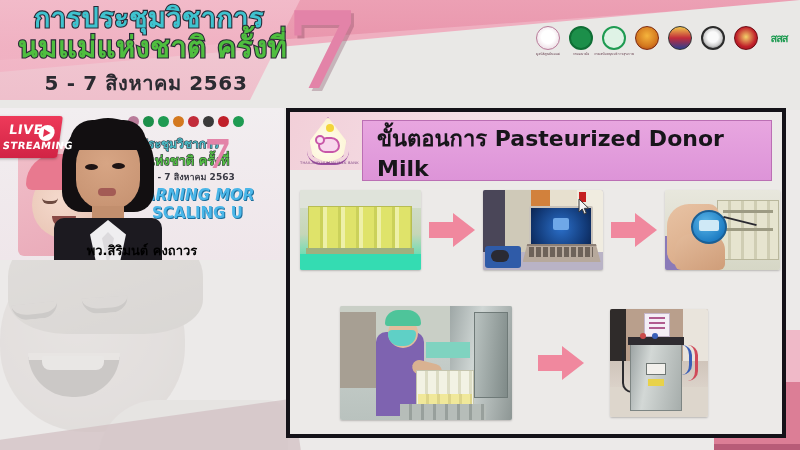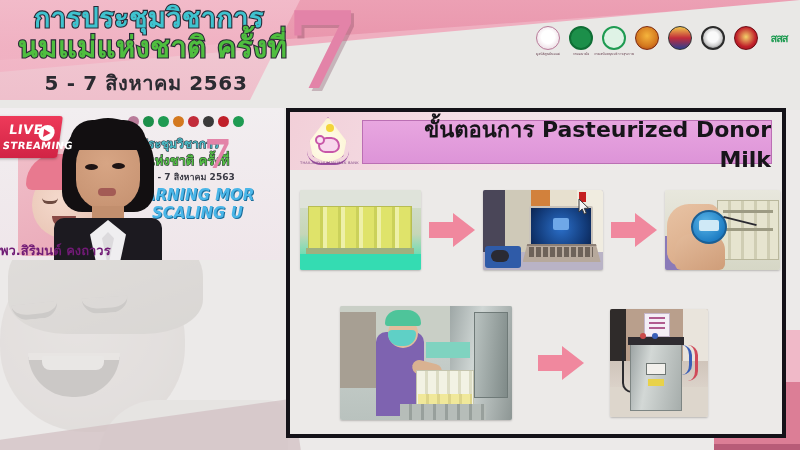--- a/index.html
+++ b/index.html
@@ -149,21 +149,21 @@
   .v-b-logos i { width:11px; height:11px; border-radius:50%; display:block; }
   .v-b-t1 { position:absolute; left:120px; top:26px; font-size:12px; font-weight:bold; color:#4bb9c4;
             -webkit-text-stroke:1px #2b2b36; paint-order:stroke fill; white-space:nowrap; }
   .v-b-t2 { position:absolute; left:112px; top:42px; font-size:13px; font-weight:bold; color:#54bf45;
             -webkit-text-stroke:1px #2b2b36; paint-order:stroke fill; white-space:nowrap; }
   .v-b-7  { position:absolute; left:204px; top:26px; font-size:40px; font-weight:bold; color:#e383a8;
             font-family:"DejaVu Serif", serif; line-height:1; }
   .v-b-date { position:absolute; left:148px; top:62px; font-size:9px; font-weight:bold; color:#3a3a44; }
   .v-b-s1 { position:absolute; left:124px; top:78px; font-size:15px; font-weight:bold; font-style:italic;
             color:#4ab6e8; text-shadow:1px 1px 0 #1b6e9c; white-space:nowrap; }
-  .v-b-s2 { position:absolute; left:152px; top:96px; font-size:15px; font-weight:bold; font-style:italic;
+  .v-b-s2 { position:absolute; left:152px; top:96px; font-size:15px; font-weight:bold; 
             color:#4ab6e8; text-shadow:1px 1px 0 #1b6e9c; white-space:nowrap;text-align:center; }
 
   .v-kid {
     position:absolute; left:18px; top:38px; width:88px; height:110px;
     background: linear-gradient(160deg,#f1bfc9 0%, #e9a9b8 100%);
     border-radius:6px; overflow:hidden;
   }
   .v-kid-face { position:absolute; left:14px; top:26px; width:62px; height:66px; border-radius:50%;
                 background: radial-gradient(circle at 45% 42%, #f4d9cc 0%, #e7c2b1 100%); }
   .v-kid-hat { position:absolute; left:8px; top:8px; width:74px; height:36px; border-radius:40px 40px 8px 8px;
@@ -213,22 +213,22 @@
   .live-top { position:absolute; left:26px; top:6px; color:#fff; font-weight:bold; font-size:13px;
               letter-spacing:.5px; }
   .live-arrow { position:absolute; left:56px; top:9px; width:16px; height:16px; background:#fff;
                 border-radius:50%; }
   .live-arrow:after { content:""; position:absolute; left:5px; top:3.5px;
                 border-left:7px solid #e33050; border-top:4.5px solid transparent; border-bottom:4.5px solid transparent; }
   .live-bot { position:absolute; left:22px; top:24px; color:#fff; font-weight:bold; font-size:10px;
               letter-spacing:.4px; }
 
   .speaker-name {
-    position:absolute; left:0; top:240px; width:284px; text-align:left;
-    font-size:13px; font-weight:bold; color:#701a75;
+    position:absolute; left:0; top:240px; width:284px; text-align:center;
+    font-size:13px; font-weight:bold; color:#000000;
   }
 
   
   .panel {
     position:absolute; left:286px; top:108px; width:500px; height:330px;
     border:4px solid #141218; background:#eceae8;
   }
   .panel-inner { position:relative; width:100%; height:100%; overflow:hidden; }
   .panel-wash {
     position:absolute; left:0; top:0; width:100%; height:58px;
@@ -246,25 +246,25 @@
   .hmb-baby { position:absolute; left:18px; top:22px; width:22px; height:16px;
               border:2px solid #c857a8; border-radius:12px 12px 10px 10px; background:#f8d6ec; }
   .hmb-head { position:absolute; left:15px; top:20px; width:10px; height:10px; border:2px solid #c857a8;
               border-radius:50%; background:#fbe3f3; }
   .hmb-arc  { position:absolute; left:7px; top:36px; width:42px; height:14px;
               border-bottom:2px solid #9a4fa0; border-radius:0 0 22px 22px; }
   .hmb-cap  { position:absolute; left:0px; top:46px; width:56px; text-align:center;
               font-size:3.6px; color:#7a3f80; letter-spacing:.2px; white-space:nowrap; }
 
   .panel-title {
-    position:absolute; left:72px; top:8px; right:10px; height:44px;
+    position:absolute; left:72px; top:8px; right:10px; height:61px;
     background: linear-gradient(180deg,#e8a6e0 0%, #dd94d8 100%);
     border:1px solid #bb6fb4;
     display:flex; align-items:center; padding-left:14px;
-    font-size:22px; font-weight:bold; color:#17151a;text-align:right;
+    font-size:22px; font-weight:bold; color:#17151a;
   }
 
   .row { position:absolute; display:flex; align-items:center; }
   .row-top { left:10px; top:72px; width:480px; height:92px; }
   .row-bot { left:50px; top:190px; width:430px; height:122px; }
 
   .photo { position:relative; border-radius:2px; overflow:hidden; box-shadow:0 1px 2px rgba(0,0,0,.22); }
 
   .arrow {
     position:relative; width:46px; height:34px; flex:0 0 auto; margin:0 8px;

